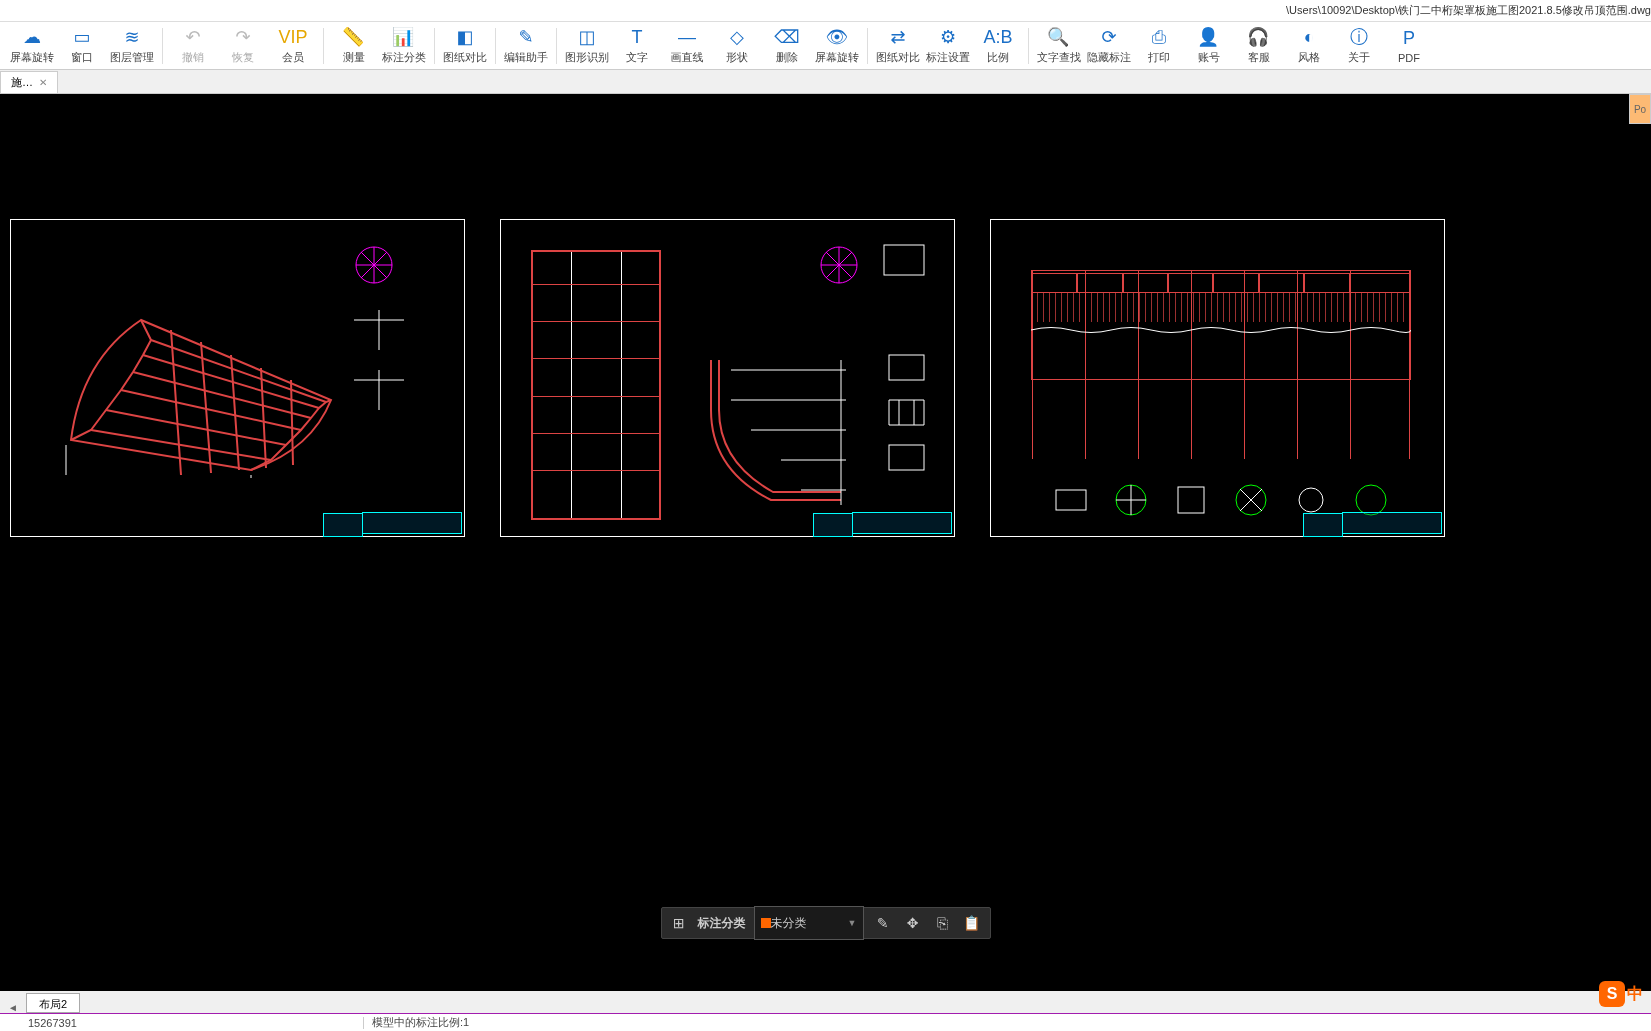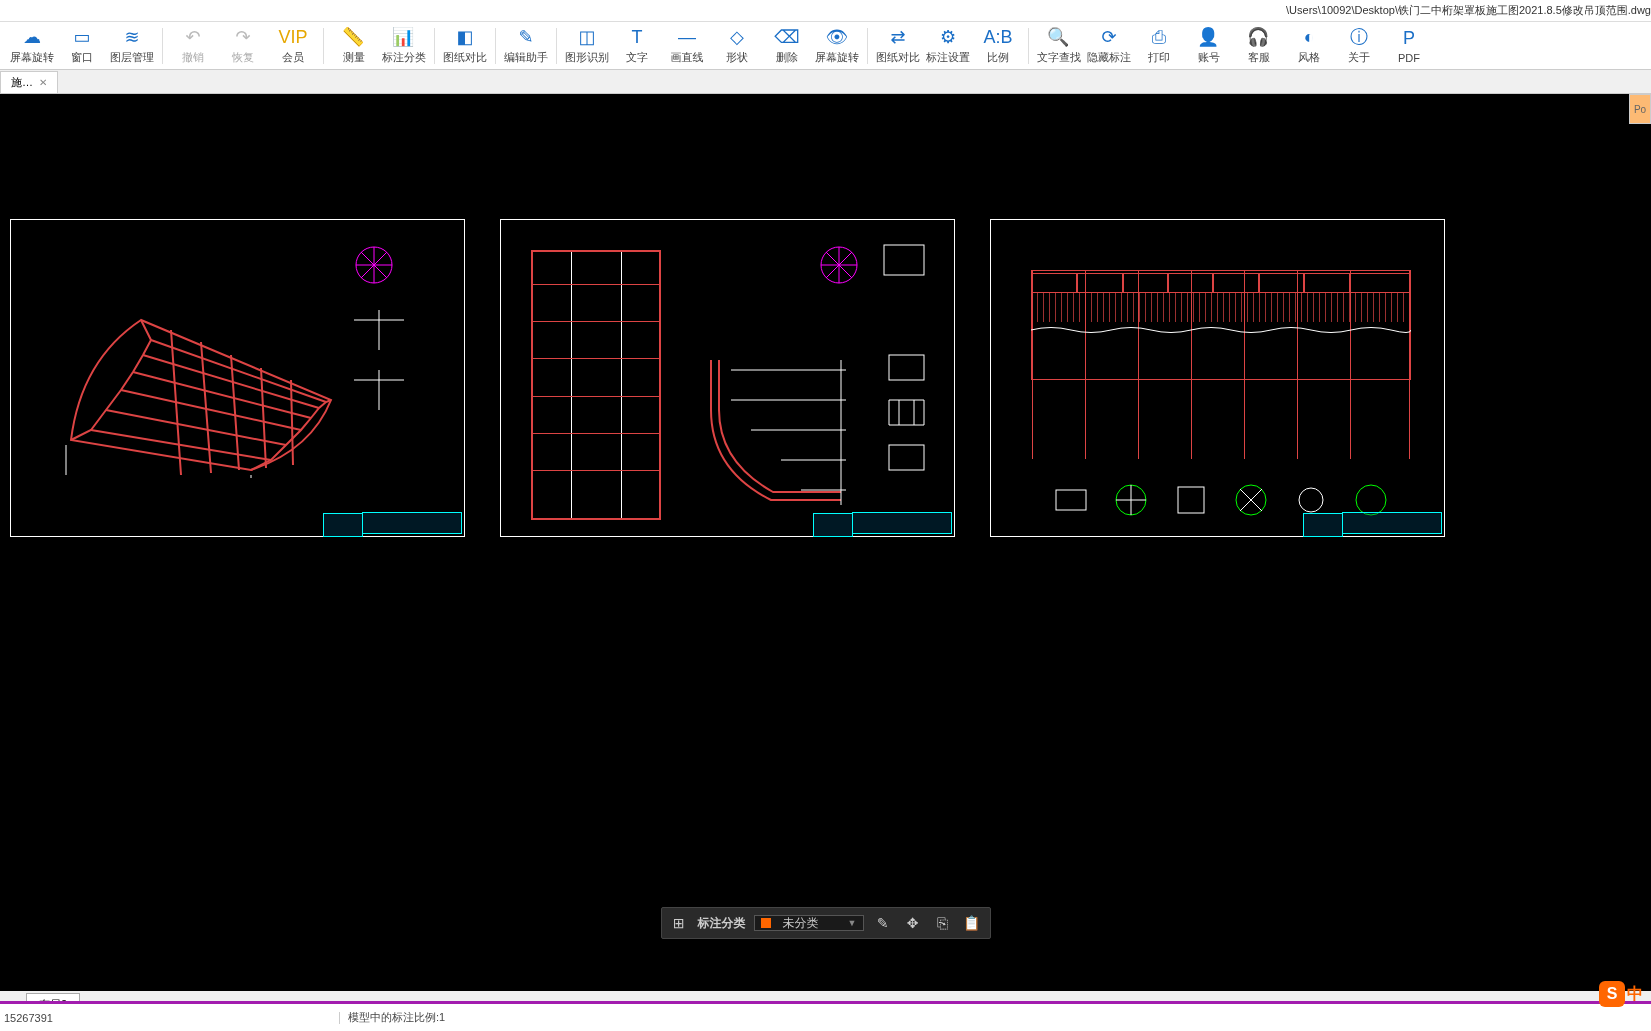--- a/index.html
+++ b/index.html
@@ -45,29 +45,29 @@
 .elev .seg { position:absolute; top:2px; height:20px; border:1px solid #d44; }
 .hatch { position:absolute; left:40px; top:72px; width:380px; height:30px; background: repeating-linear-gradient(90deg,#d44 0 1px,transparent 1px 6px); opacity:.7; }
 .wave { position:absolute; left:40px; top:105px; width:380px; height:10px; }
 .details3 { position:absolute; left:50px; top:255px; width:360px; height:50px; display:flex; justify-content:space-around; }
 
 .big-title { position: absolute; left: 0; right: 0; top: 590px; text-align: center; font-size: 96px; font-weight: 700; color: #f78fb3; letter-spacing: 4px; }
 
 .bottom-toolbar { position: absolute; left: 50%; transform: translateX(-50%); bottom: 52px; height: 32px; background: #2a2a2a; border: 1px solid #444; border-radius: 2px; display: flex; align-items: center; padding: 0 6px; gap: 8px; }
 .bt-icon { width: 22px; height: 22px; color: #ccc; display: flex; align-items: center; justify-content: center; font-size: 14px; cursor: pointer; }
 .bt-label { color: #ccc; font-size: 12px; font-weight: bold; }
-.bt-select { background: #1a1a1a; border: 1px solid #555; color: #ccc; font-size: 12px; height: 16px; width: 110px; display: flex; align-items: center; padding: 0 6px; gap: 12px; }
+.bt-select { background: #1a1a1a; border: 1px solid #555; color: #ccc; font-size: 12px; height: 34px; width: 110px; display: flex; align-items: center; padding: 0 6px; gap: 0; }
 .bt-sq { width: 10px; height: 10px; background: #f60; }
 .bt-arrow { margin-left: auto; color: #888; font-size: 9px; }
 
 .bottom-tabs { position: absolute; left: 0; bottom: 18px; height: 22px; background: #f0f0f0; display: flex; align-items: flex-end; width: 100%; }
 .btab { height: 20px; padding: 0 12px; background: #fff; border: 1px solid #aaa; font-size: 11px; display: flex; align-items: flex-end; }
 .btab-ctrl { padding: 0 8px; color: #666; font-size: 10px; }
 
-.statusbar { position: absolute; left: 0; bottom: 0; right: 0; height: 30px; background: #fff; border-top: 3px solid #a21caf; display: flex; align-items: center; font-size: 11px; color: #444; }
+.statusbar { position: absolute; left: 0; bottom: 0; right: 0; height: 18px; background: #fff; border-top: 1px solid #a21caf; display: flex; align-items: center; font-size: 11px; color: #444; padding-left: 24px; }
 .statusbar .s1 { width: 340px; padding-left: 4px; border-right: 1px solid #ccc; }
 .statusbar .s2 { padding-left: 8px; }
 
 .side-panel { position: absolute; right: 0; top: 94px; width: 22px; height: 30px; background: #fdba74; border: 1px solid #ccc; display: flex; align-items: center; justify-content: center; font-size: 10px; color: #666; }
 
 .ime-indicator { position: absolute; right: 8px; bottom: 24px; height: 26px; display: flex; align-items: center; gap: 2px; }
 .ime-s { width: 26px; height: 26px; background: #f60; color: #fff; border-radius: 6px; display: flex; align-items: center; justify-content: center; font-weight: 700; font-size: 16px; }
 .ime-t { color: #f60; font-size: 16px; font-weight: 700; }
 
 .red { stroke:#d44; fill:none; stroke-width:2; }

